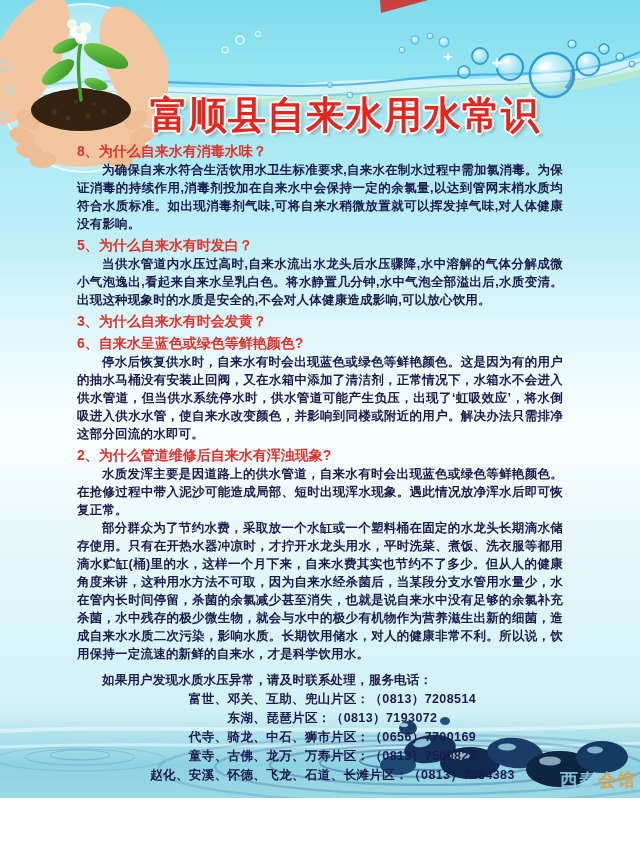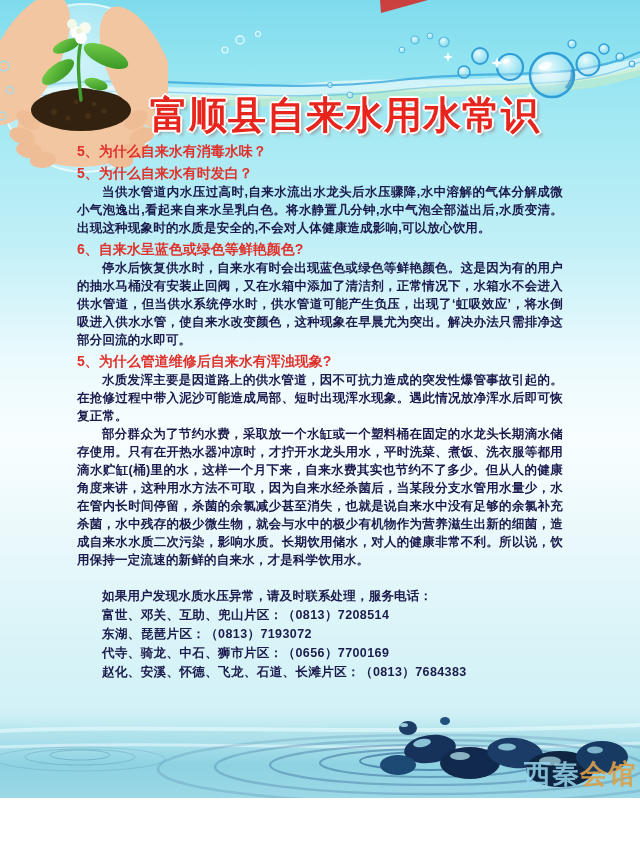--- a/index.html
+++ b/index.html
@@ -26,31 +26,31 @@
   .content{position:absolute;left:77px;top:139px;width:486px;z-index:3;}
   .q{
     color:#e0312b;font-weight:bold;font-size:14px;line-height:20px;margin-top:2px;
   }
   .a{
     color:#1b1b4d;font-weight:bold;font-size:12.5px;line-height:18px;
     text-align:justify;text-indent:2em;letter-spacing:.2px;
   }
   .contact-intro{
     color:#1b1b4d;font-weight:bold;font-size:12.5px;line-height:19px;
-    text-indent:2em;margin-top:18px;letter-spacing:.2px;
+    text-indent:2em;margin-top:8px;letter-spacing:.2px;
   }
   .phone-line{
     color:#1b1b4d;font-weight:bold;font-size:12.5px;line-height:19px;
-    padding-left:2em;letter-spacing:.4px;
+    padding-left:2em;letter-spacing:.4px;text-align:center;
   }
   
   .water-bottom{position:absolute;left:0;bottom:0;width:640px;height:95px;z-index:1;}
   .watermark{
     position:absolute;right:4px;bottom:6px;z-index:4;
-    font-size:27px;font-weight:900;letter-spacing:1px;white-space:nowrap;
+    font-size:18px;font-weight:900;letter-spacing:1px;white-space:nowrap;
   }
   .watermark .wm1{color:rgba(150,214,238,.85);}
   .watermark .wm2{color:rgba(219,160,72,.9);}
 </style>
 </head>
 <body>
 
 <div class="poster">
 
   <svg class="splash-band" viewBox="0 0 640 125" xmlns="http://www.w3.org/2000/svg">
@@ -165,49 +165,52 @@
         <circle cx="14" cy="92" r="3.5"></circle>
         <circle cx="6" cy="118" r="4"></circle>
     </g>
   </svg>
 
   <div class="page-title">富顺县自来水用水常识</div>
 
   <div class="content">
 
     <div class="section">
-      <div class="q">5、为什么自来水有消毒水味？</div>
+      <div class="q">8、为什么自来水有消毒水味？</div>
+      <div class="a">为确保自来水符合生活饮用水卫生标准要求,自来水在制水过程中需加氯消毒。为保证消毒的持续作用,消毒剂投加在自来水中会保持一定的余氯量,以达到管网末梢水质均符合水质标准。如出现消毒剂气味,可将自来水稍微放置就可以挥发掉气味,对人体健康没有影响。</div>
     </div>
 
     <div class="section">
       <div class="q">5、为什么自来水有时发白？</div>
       <div class="a">当供水管道内水压过高时,自来水流出水龙头后水压骤降,水中溶解的气体分解成微小气泡逸出,看起来自来水呈乳白色。将水静置几分钟,水中气泡全部溢出后,水质变清。出现这种现象时的水质是安全的,不会对人体健康造成影响,可以放心饮用。</div>
     </div>
 
     <div class="section">
+      <div class="q">3、为什么自来水有时会发黄？</div>
     </div>
 
     <div class="section">
       <div class="q">6、自来水呈蓝色或绿色等鲜艳颜色?</div>
-      <div class="a">停水后恢复供水时，自来水有时会出现蓝色或绿色等鲜艳颜色。这是因为有的用户的抽水马桶没有安装止回阀，又在水箱中添加了清洁剂，正常情况下，水箱水不会进入供水管道，但当供水系统停水时，供水管道可能产生负压，出现了‘虹吸效应’，将水倒吸进入供水水管，使自来水改变颜色，这种现象在早晨尤为突出。解决办法只需排净这部分回流的水即可。</div>
-    </div>
-
-    <div class="section">
-      <div class="q">5、为什么管道维修后自来水有浑浊现象?</div>
-      <div class="a">水质发浑主要是因道路上的供水管道，因不可抗力造成的突发性爆管事故引起的。在抢修过程中带入泥沙可能造成局部、短时出现浑水现象。遇此情况放净浑水后即可恢复正常。</div>
+      <div class="a">停水后恢复供水时，自来水有时会出现蓝色或绿色等鲜艳颜色。这是因为有的用户的抽水马桶没有安装止回阀，又在水箱中添加了清洁剂，正常情况下，水箱水不会进入供水管道，但当供水系统停水时，供水管道可能产生负压，出现了‘虹吸效应’，将水倒吸进入供水水管，使自来水改变颜色，并影响到同楼或附近的用户。解决办法只需排净这部分回流的水即可。</div>
+    </div>
+
+    <div class="section">
+      <div class="q">2、为什么管道维修后自来水有浑浊现象?</div>
+      <div class="a">水质发浑主要是因道路上的供水管道，自来水有时会出现蓝色或绿色等鲜艳颜色。在抢修过程中带入泥沙可能造成局部、短时出现浑水现象。遇此情况放净浑水后即可恢复正常。</div>
     </div>
 
     <div class="section">
       <div class="a">部分群众为了节约水费，采取放一个水缸或一个塑料桶在固定的水龙头长期滴水储存使用。只有在开热水器冲凉时，才拧开水龙头用水，平时洗菜、煮饭、洗衣服等都用滴水贮缸(桶)里的水，这样一个月下来，自来水费其实也节约不了多少。但从人的健康角度来讲，这种用水方法不可取，因为自来水经杀菌后，当某段分支水管用水量少，水在管内长时间停留，杀菌的余氯减少甚至消失，也就是说自来水中没有足够的余氯补充杀菌，水中残存的极少微生物，就会与水中的极少有机物作为营养滋生出新的细菌，造成自来水水质二次污染，影响水质。长期饮用储水，对人的健康非常不利。所以说，饮用保持一定流速的新鲜的自来水，才是科学饮用水。</div>
     </div>
 
     <div class="contact-intro">如果用户发现水质水压异常，请及时联系处理，服务电话：</div>
     <div class="phone-line">富世、邓关、互助、兜山片区：（0813）7208514</div>
     <div class="phone-line">东湖、琵琶片区：（0813）7193072</div>
     <div class="phone-line">代寺、骑龙、中石、狮市片区：（0656）7700169</div>
+    <div class="phone-line">童寺、古佛、龙万、万寿片区：（0813）7500828</div>
     <div class="phone-line">赵化、安溪、怀德、飞龙、石道、长滩片区：（0813）7684383</div>
 
   </div>
 
   <svg class="water-bottom" viewBox="0 0 640 95" xmlns="http://www.w3.org/2000/svg">
     <defs>
       <linearGradient id="wbg" x1="0" y1="0" x2="0" y2="1">
         <stop offset="0%" stop-color="#d6f3f7" stop-opacity="0"></stop>
         <stop offset="30%" stop-color="#a9dfe9" stop-opacity=".75"></stop>
         <stop offset="65%" stop-color="#8ed2e2"></stop>

